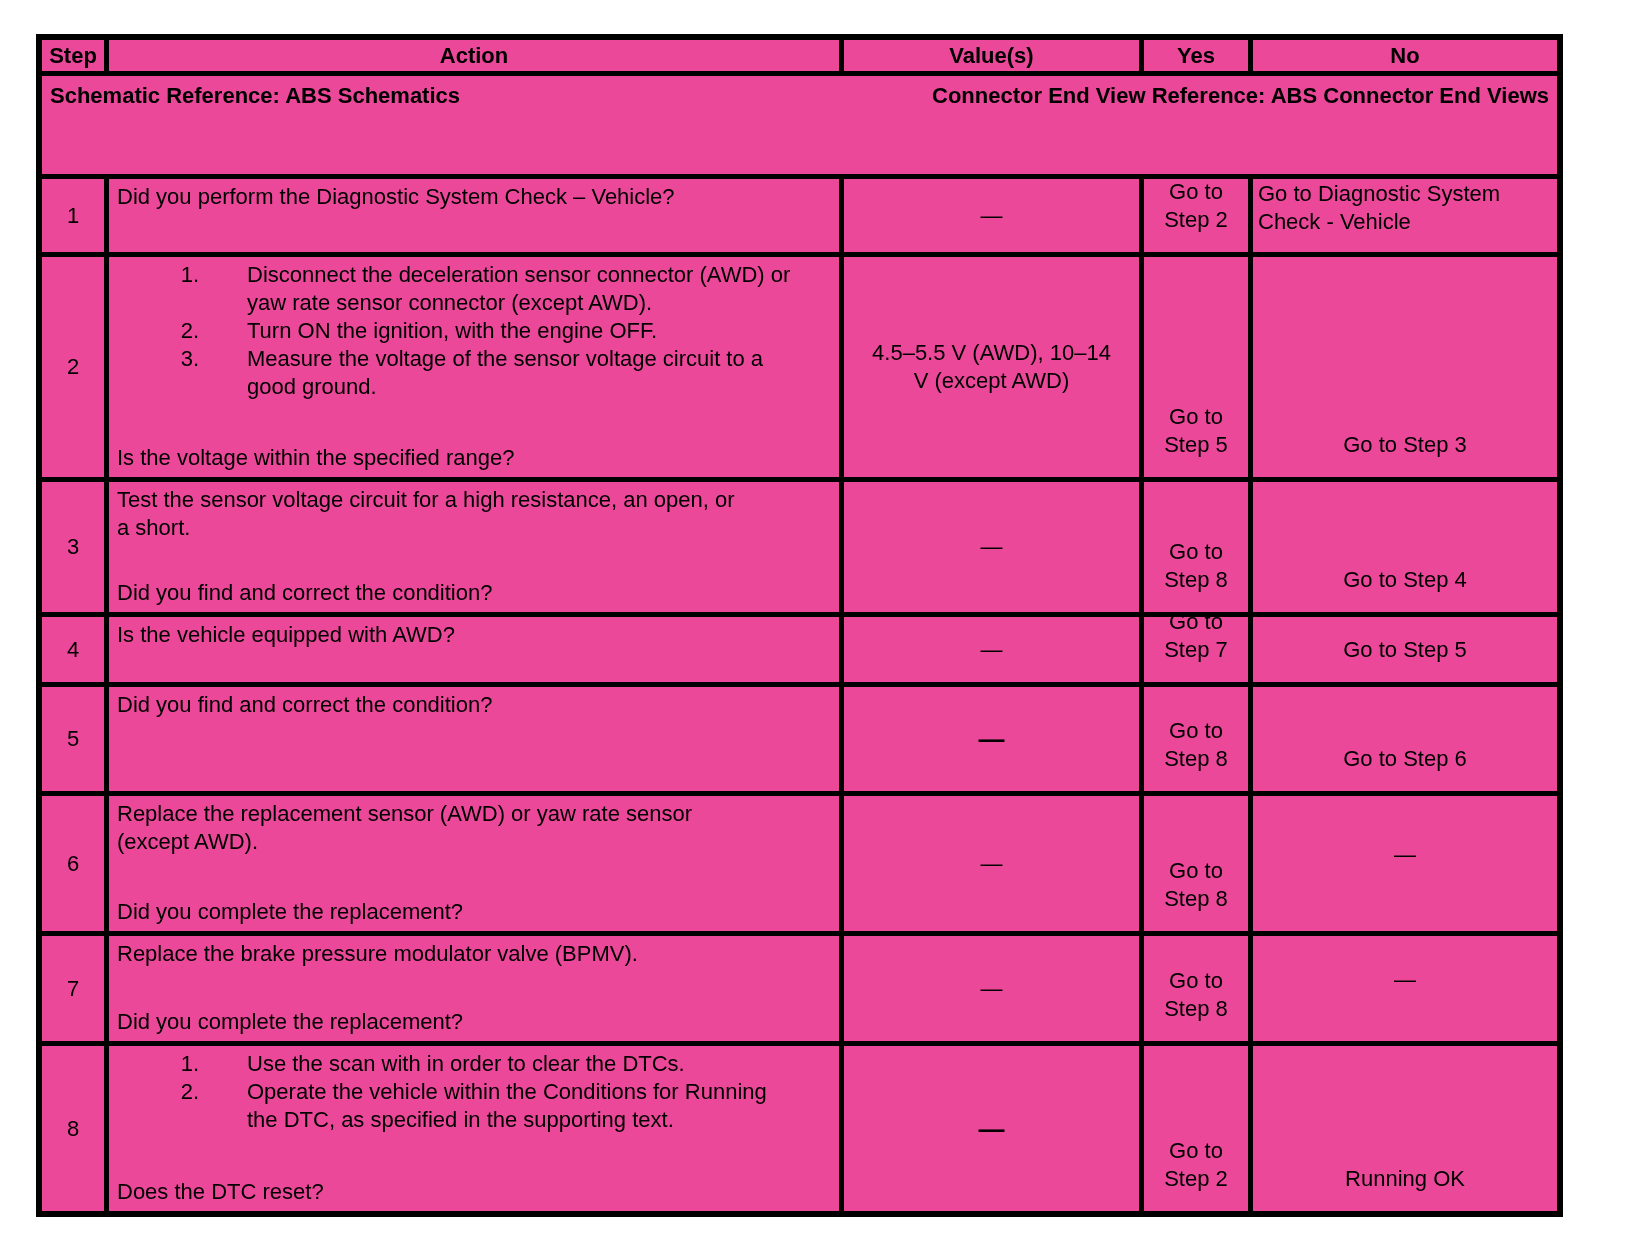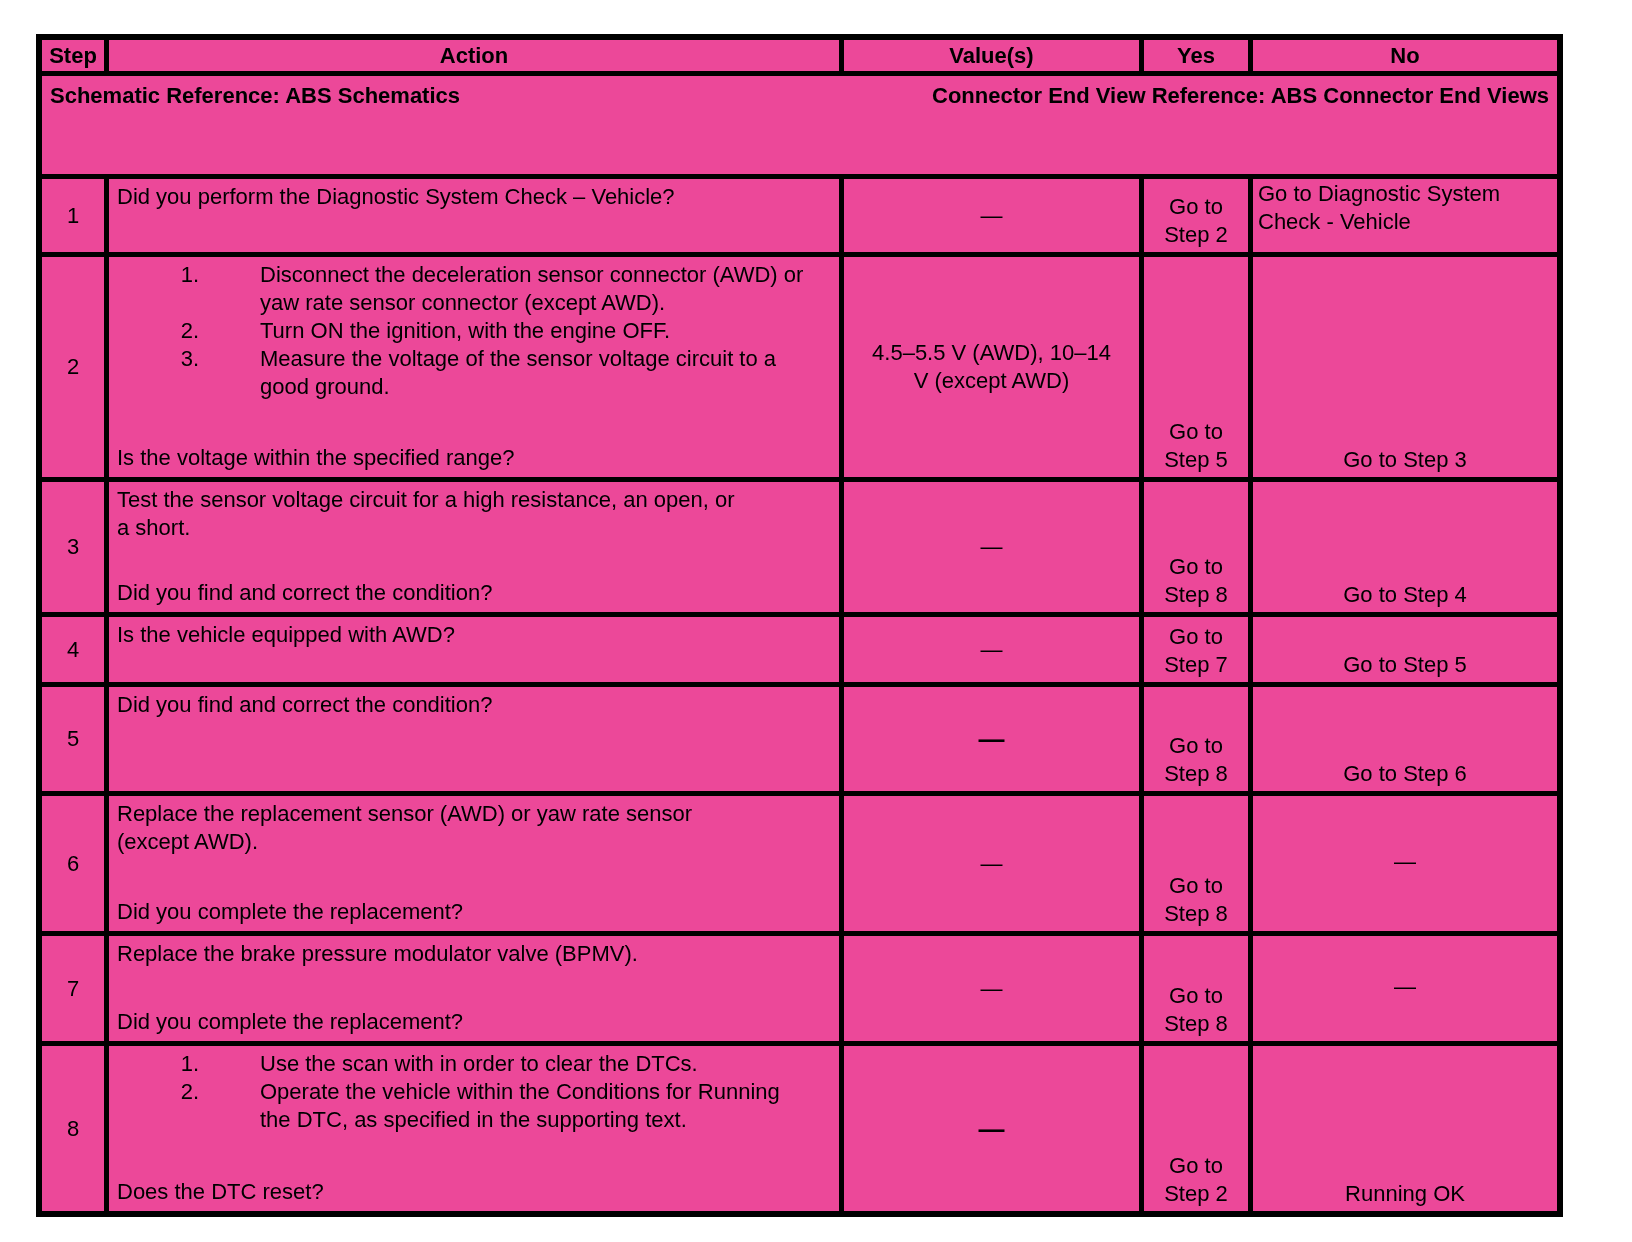--- a/index.html
+++ b/index.html
@@ -36,31 +36,31 @@
 
   .step { display:flex; align-items:center; justify-content:center; }
 
   .action {
     display:flex; flex-direction:column; justify-content:space-between;
     padding:4px 8px 5px 8px;
   }
   .olist { display:flex; flex-direction:column; }
   .oli { display:flex; }
   .oli .num { flex:0 0 82px; text-align:right; }
-  .oli .txt { margin-left:61px; }
+  .oli .txt { margin-left:48px; }
 
   .value {
     display:flex; align-items:center; justify-content:center;
     text-align:center; padding:0 10px;
   }
   .value.v-bold { font-weight:bold; font-size:26px; }
 
   .yes, .no {
     display:flex; flex-direction:column; justify-content:flex-end; align-items:center;
-    text-align:center; padding-bottom:3px;
+    text-align:center; padding-bottom:18px;
   }
   .no.n-left {
     justify-content:center; align-items:flex-start;
     text-align:left; padding:0 0 16px 5px;
   }
 </style>
 </head>
 <body>
 
 <div class="dtc-table">

